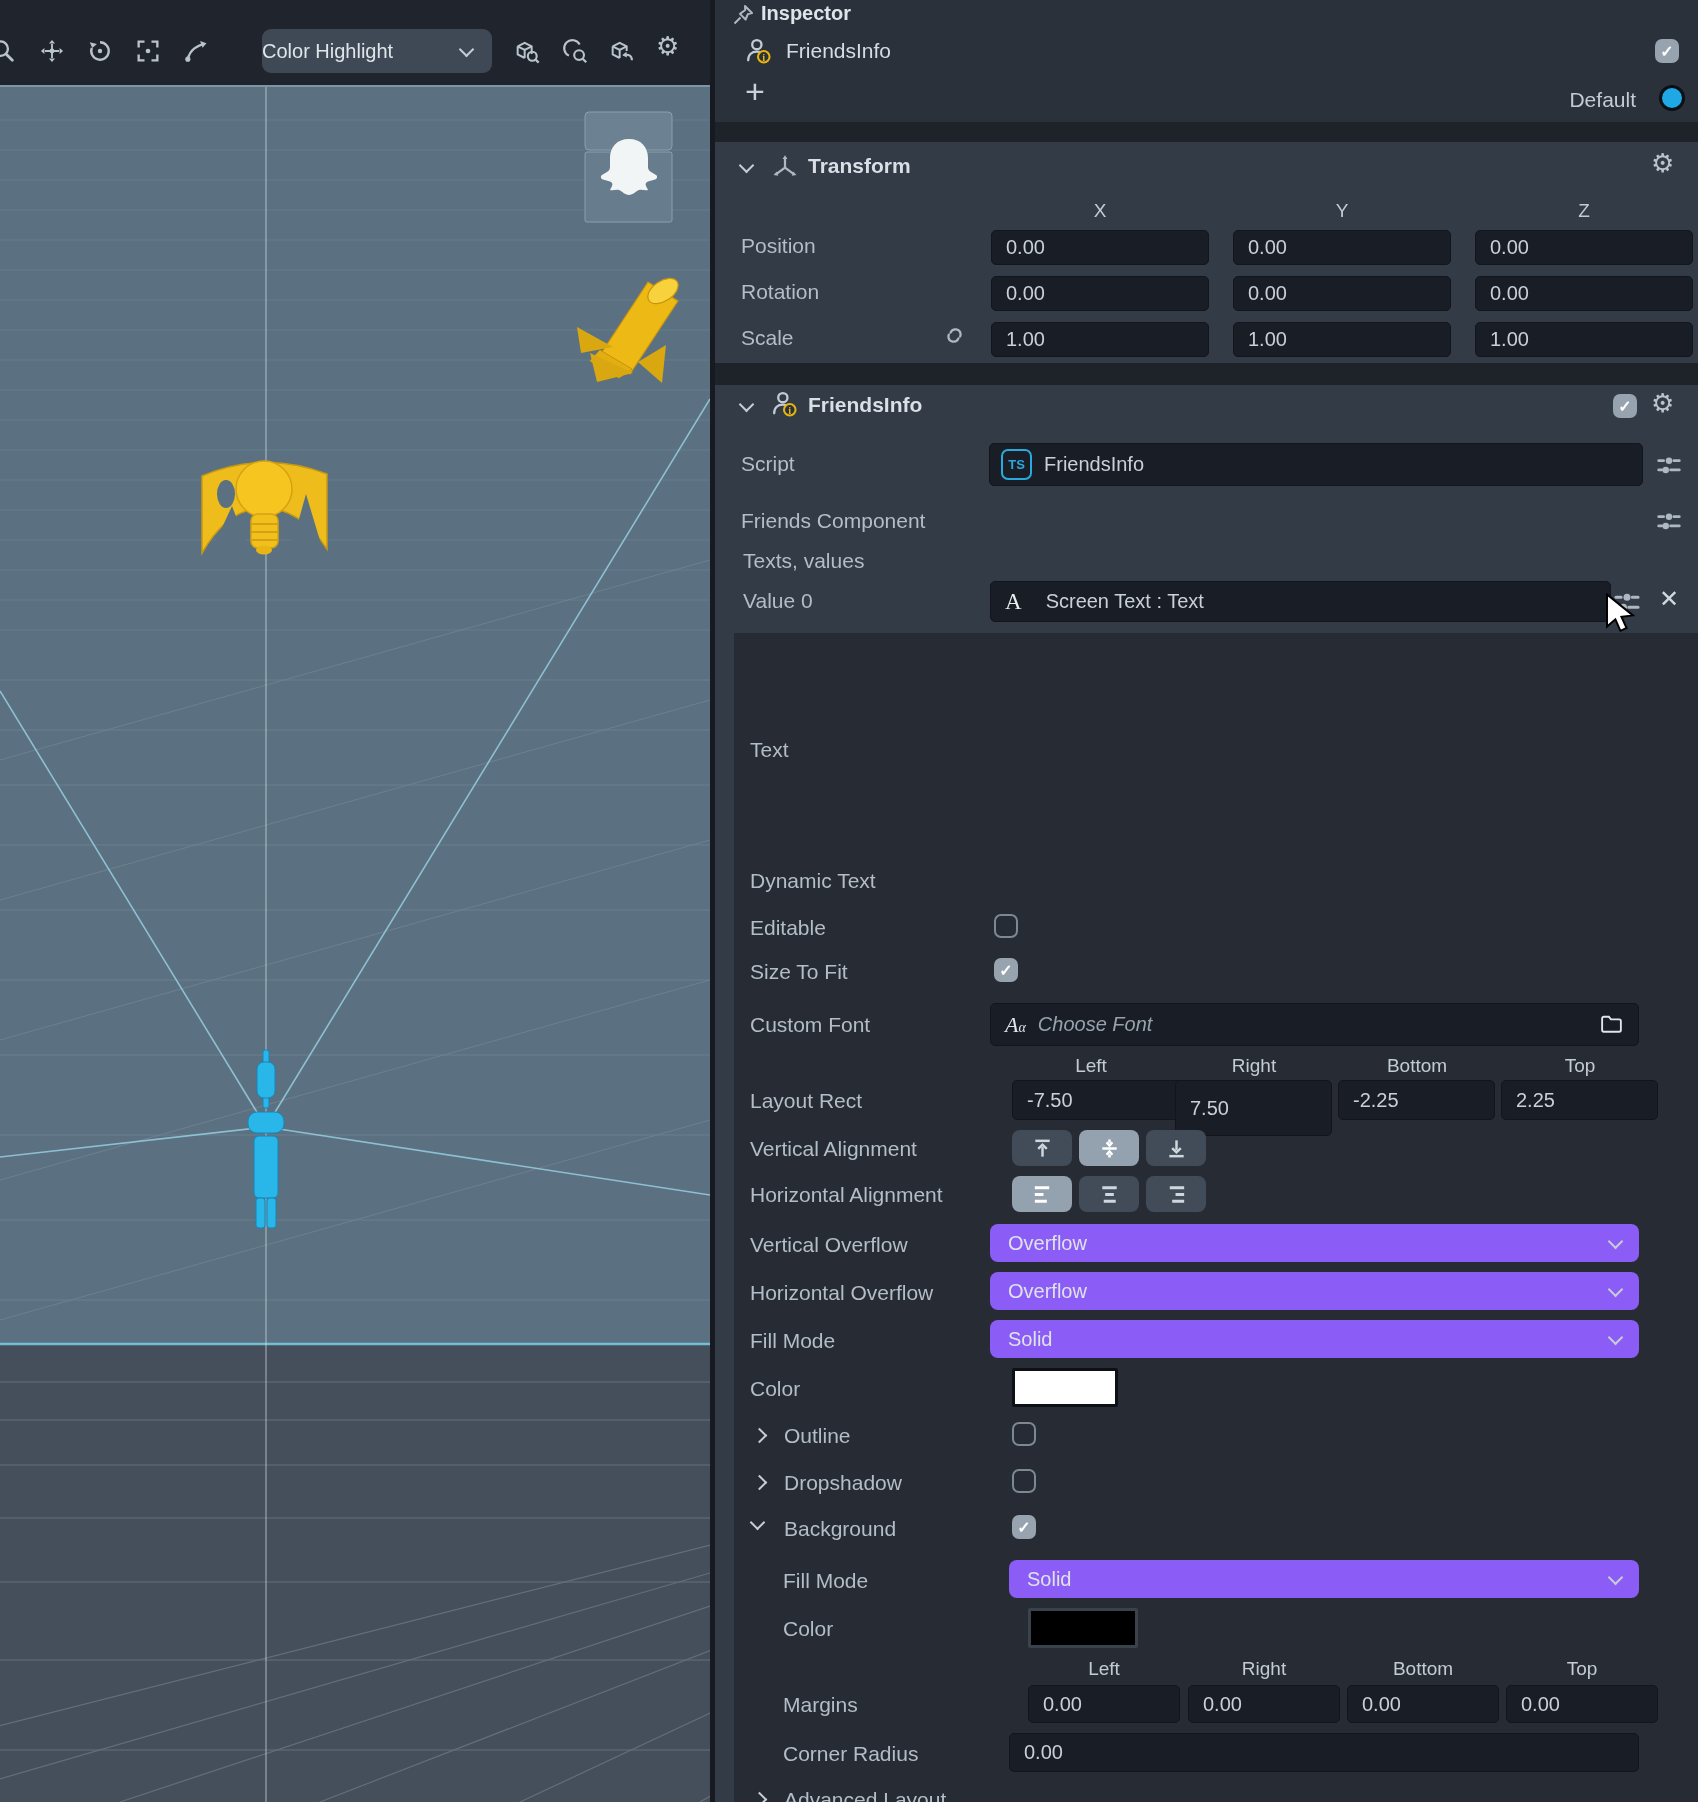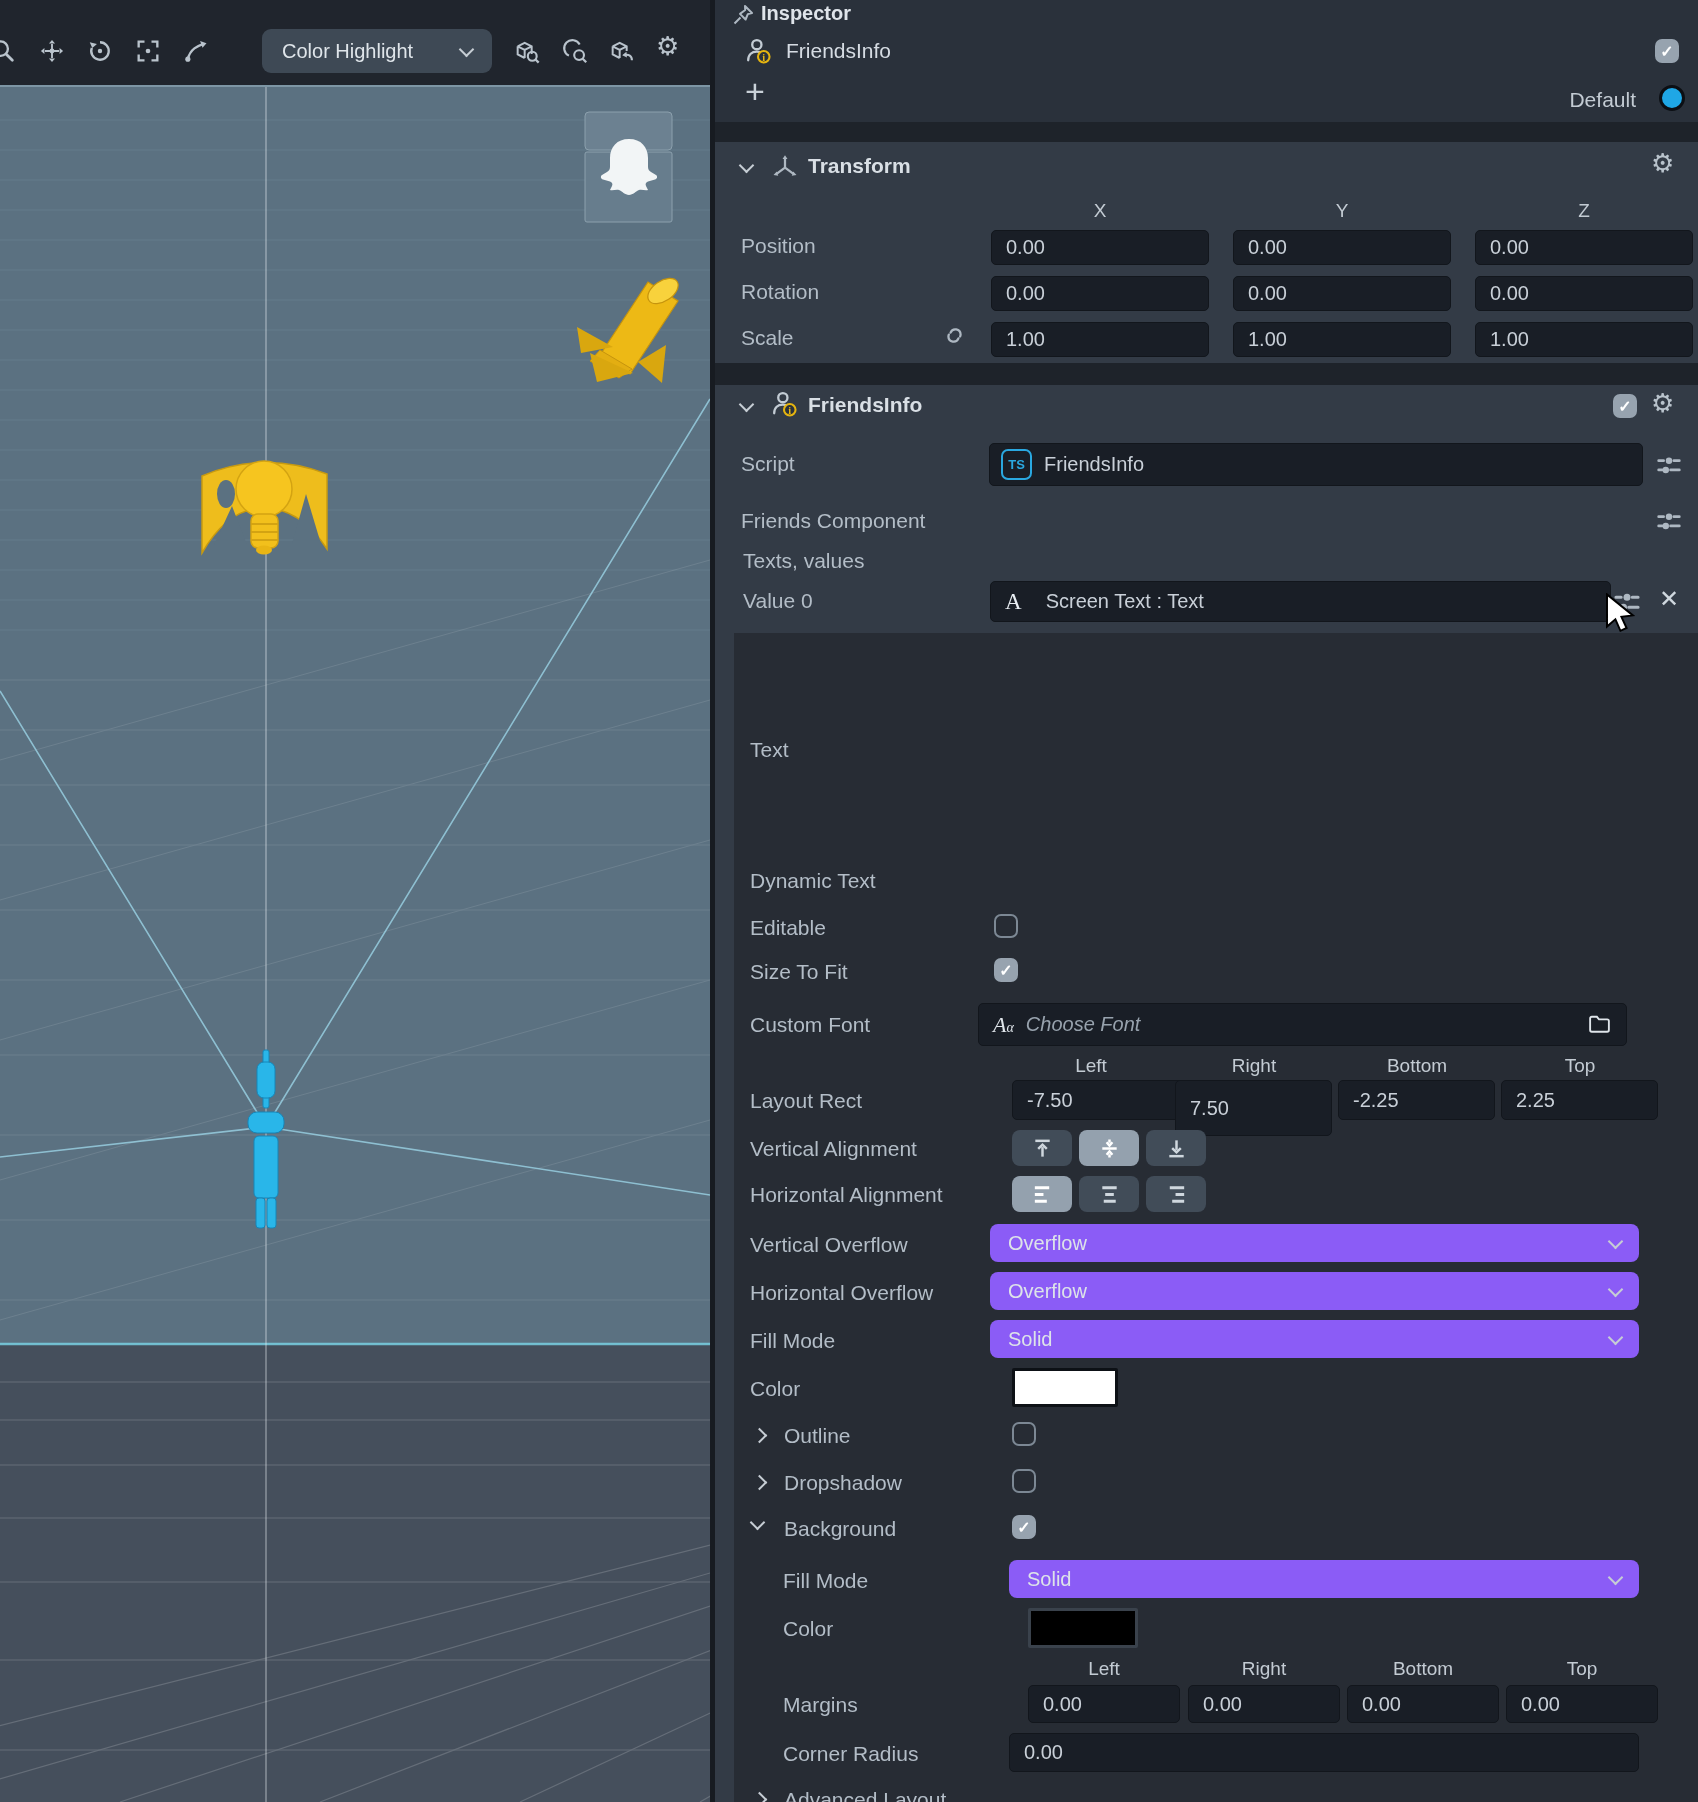--- a/index.html
+++ b/index.html
@@ -7,21 +7,21 @@
        font-family:"Liberation Sans",sans-serif;background:#333b46;
        -webkit-font-smoothing:antialiased;color:#b7c1ca;}
   
   #viewport{position:absolute;left:0;top:0;width:710px;height:1802px;background:#5b7181;}
   #vp-toolbar{position:absolute;left:0;top:0;width:710px;height:85px;background:#20252d;
               border-bottom:2px solid #7d96a5;z-index:3;}
   .tbi{position:absolute;top:37px;width:28px;height:28px;color:#b9c3cc;}
   .tbi svg{width:28px;height:28px;display:block;}
   #mode-dd{position:absolute;left:262px;top:29px;width:230px;height:44px;background:#3e4955;
            border-radius:9px;display:flex;align-items:center;color:#dfe5ea;font-size:20px;}
-  #mode-dd .lbl{padding-left:20px;flex:1;}
+  #mode-dd .lbl{flex:1;}
   .chv{display:inline-block;width:9px;height:9px;border-right:2.5px solid #c6cdd4;
        border-bottom:2.5px solid #c6cdd4;transform:rotate(45deg);margin-top:-4px;}
   .chv.right{transform:rotate(-45deg);margin:0 0 0 0;}
   #vp-canvas{position:absolute;left:0;top:85px;}
   
   #inspector{position:absolute;left:710px;top:0;width:988px;height:1802px;background:#333b46;
              border-left:5px solid #171b21;box-sizing:border-box;}
   .abs{position:absolute;}
   #insp-hdr{position:absolute;left:0;top:0;width:100%;height:122px;background:#2a313b;}
   .hdr-title{position:absolute;left:46px;top:2px;font-size:20px;font-weight:bold;color:#dfe4ea;}
@@ -382,21 +382,21 @@
 
         <span class="lbl-txt abs" style="left:16px;top:236px">Dynamic Text</span>
 
         <span class="lbl-txt abs" style="left:16px;top:283px">Editable</span>
         <span class="cbx abs" style="left:260px;top:281px">✓</span>
 
         <span class="lbl-txt abs" style="left:16px;top:327px">Size To Fit</span>
         <span class="cbx abs on" style="left:260px;top:325px">✓</span>
 
         <span class="lbl-txt abs" style="left:16px;top:380px">Custom Font</span>
-        <div class="field abs" style="left:244px;top:370px;width:649px;height:43px">
+        <div class="field abs" style="left:256px;top:370px;width:649px;height:43px">
           <span class="fontic" style="margin-left:14px">A<small>α</small></span>
           <span class="placeholder" style="margin-left:12px;font-size:20px;flex:1">Choose Font</span>
           <span class="ic" style="margin-right:14px;color:#dfe5ea">
               <svg width="25" height="25" viewBox="0 0 24 24">
                 <use href="#s-folder"></use>
               </svg>
             </span>
         </div>
 
         <span class="colhdr" style="left:357px;top:422px">Left</span>

